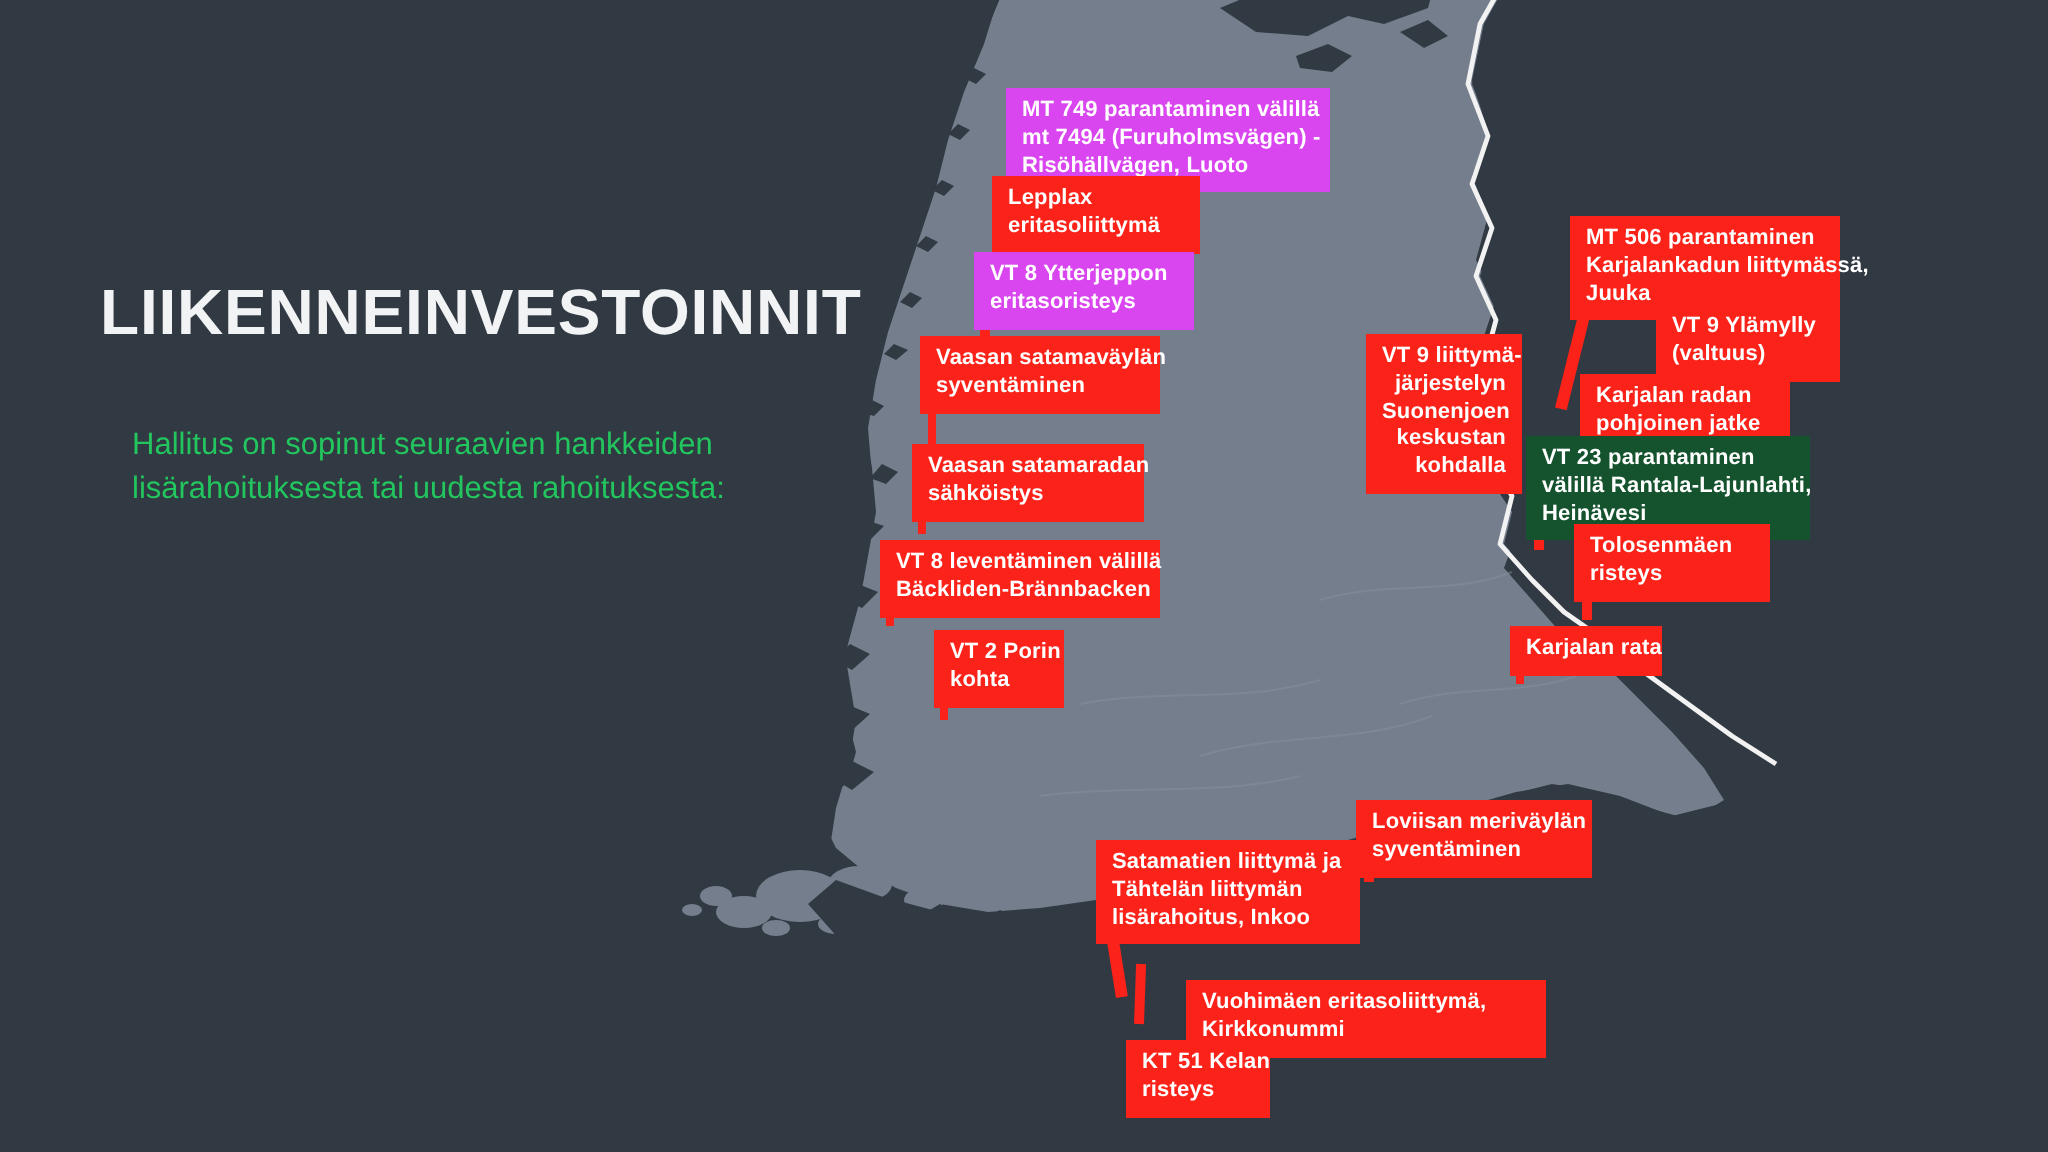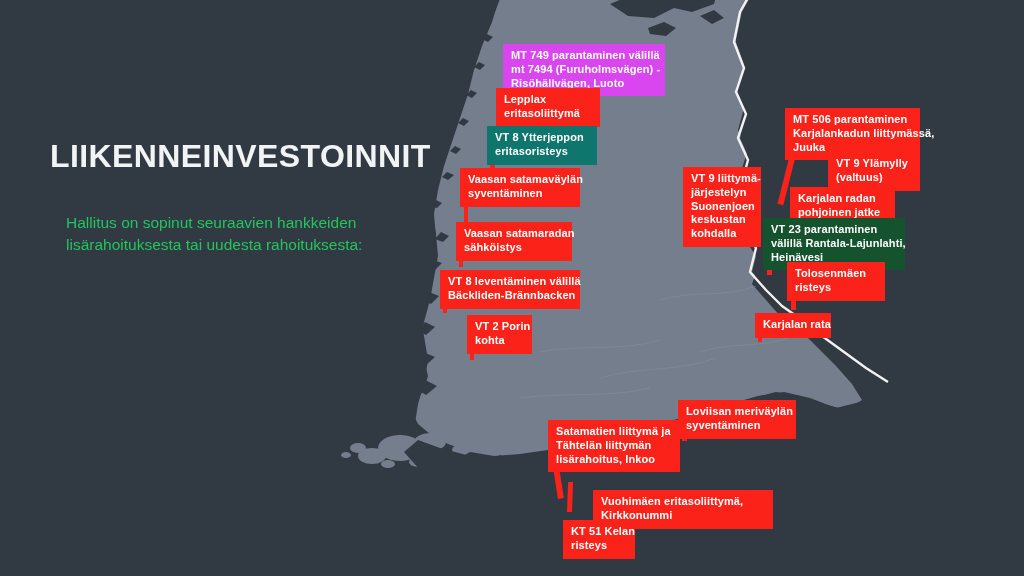--- a/index.html
+++ b/index.html
@@ -195,21 +195,21 @@
         <span class="lbl-line">MT 749 parantaminen välillä</span>
         <span class="lbl-line">mt 7494 (Furuholmsvägen) -</span>
         <span class="lbl-line">Risöhällvägen, Luoto</span>
       </div>
       <div class="pointer" style="left: 499px; top: 120px; width: 5px; height: 12px; background: rgb(251, 34, 25);"></div>
       <div class="callout" style="left: 496px; top: 88px; width: 104px; background: rgb(251, 34, 25);">
         <span class="lbl-line">Lepplax</span>
         <span class="lbl-line">eritasoliittymä</span>
       </div>
       <div class="pointer" style="left: 490px; top: 157px; width: 5px; height: 14px; background: rgb(251, 34, 25);"></div>
-      <div class="callout" style="left: 487px; top: 126px; width: 110px; background: #0f766e;">
+      <div class="callout" style="left: 487px; top: 126px; width: 110px; background: #d946ef;">
         <span class="lbl-line">VT 8 Ytterjeppon</span>
         <span class="lbl-line">eritasoristeys</span>
       </div>
       <div class="pointer" style="left: 464px; top: 200px; width: 4px; height: 24px; background: rgb(251, 34, 25);"></div>
       <div class="callout" style="left: 460px; top: 168px; width: 120px; background: rgb(251, 34, 25);">
         <span class="lbl-line">Vaasan satamaväylän</span>
         <span class="lbl-line">syventäminen</span>
       </div>
       <div class="pointer" style="left: 459px; top: 253px; width: 4px; height: 14px; background: rgb(251, 34, 25);"></div>
       <div class="callout" style="left: 456px; top: 222px; width: 116px; background: rgb(251, 34, 25);">
@@ -231,21 +231,21 @@
         <span class="lbl-line">MT 506 parantaminen</span>
         <span class="lbl-line">Karjalankadun liittymässä,</span>
         <span class="lbl-line">Juuka</span>
       </div>
       <div class="pointer" style="left: 832px; top: 184px; width: 5px; height: 12px; background: rgb(251, 34, 25);"></div>
       <div class="callout" style="left: 828px; top: 152px; width: 92px; background: rgb(251, 34, 25);">
         <span class="lbl-line">VT 9 Ylämylly</span>
         <span class="lbl-line">(valtuus)</span>
       </div>
       <div class="pointer" style="left: 687px; top: 221px; width: 5px; height: 16px; background: rgb(251, 34, 25);"></div>
-      <div class="callout" style="left: 683px; top: 167px; width: 78px; background: rgb(251, 34, 25);">
+      <div class="callout" style="left: 683px; top: 167px; width: 78px; background: rgb(251, 34, 25); text-align: right;">
         <span class="lbl-line">VT 9 liittymä-</span>
         <span class="lbl-line">järjestelyn</span>
         <span class="lbl-line">Suonenjoen</span>
         <span class="lbl-line">keskustan</span>
         <span class="lbl-line">kohdalla</span>
       </div>
       <div class="pointer" style="left: 793px; top: 217px; width: 5px; height: 10px; background: rgb(251, 34, 25);"></div>
       <div class="callout" style="left: 790px; top: 187px; width: 105px; background: rgb(251, 34, 25);">
         <span class="lbl-line">Karjalan radan</span>
         <span class="lbl-line">pohjoinen jatke</span>

